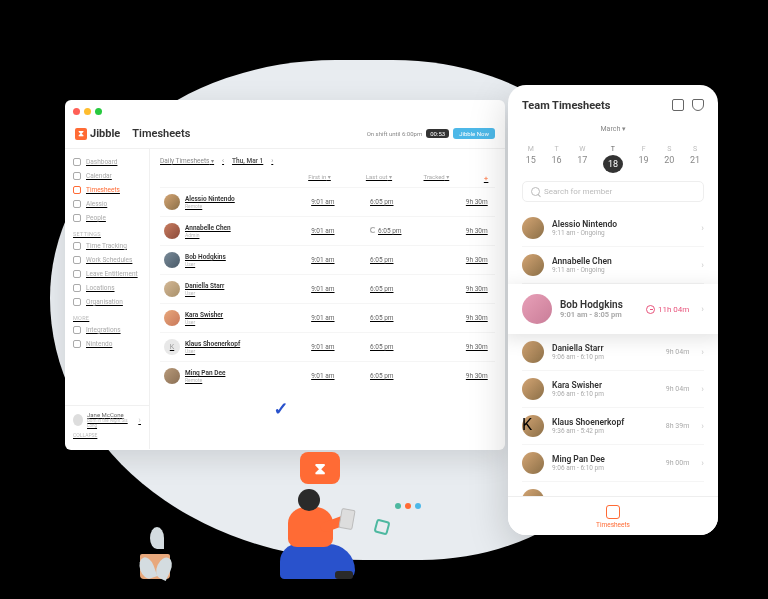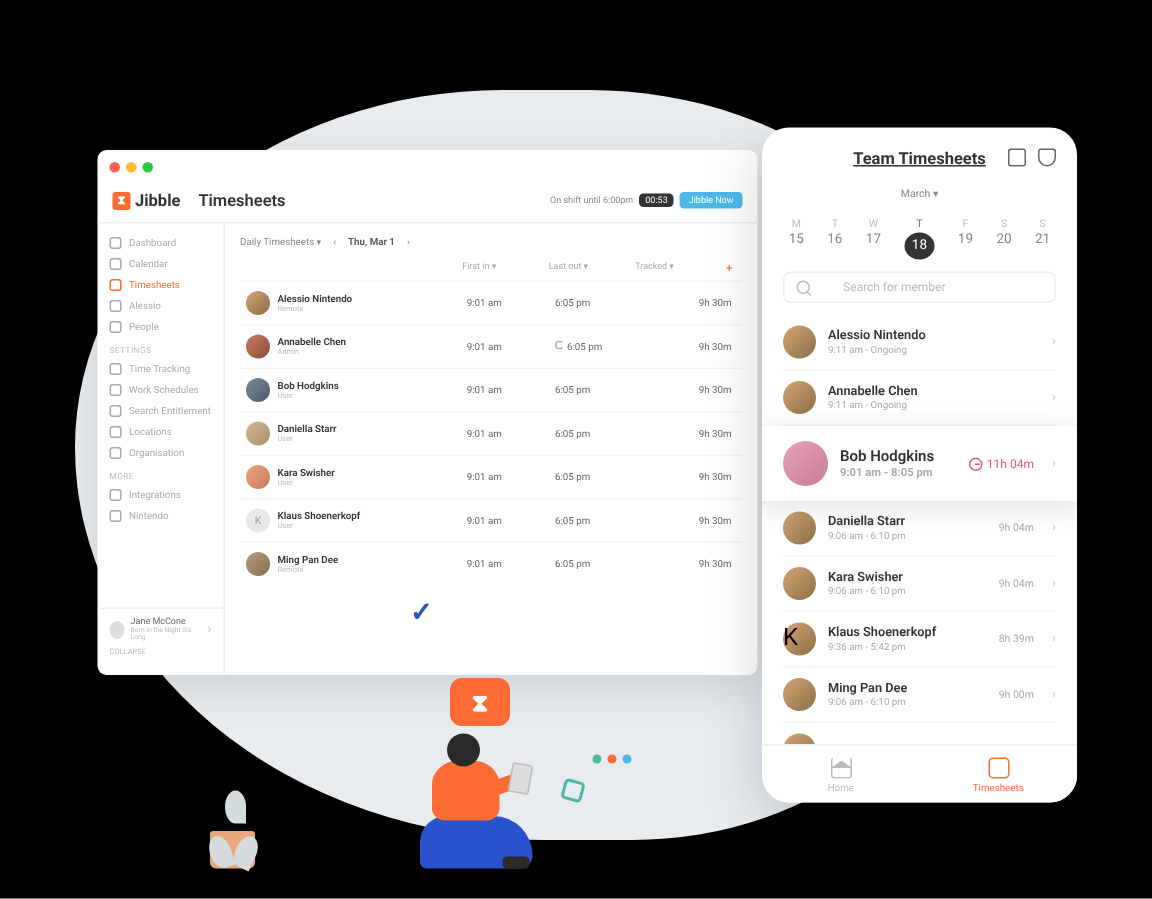--- a/index.html
+++ b/index.html
@@ -11,21 +11,21 @@
 .mac-dots { display:flex; gap:4px; padding:8px; }
 .mac-dots span { width:7px; height:7px; border-radius:50%; background:#ddd; }
 .mac-dots span:nth-child(1){background:#ff5f56}.mac-dots span:nth-child(2){background:#ffbd2e}.mac-dots span:nth-child(3){background:#27c93f}
 .d-header { display:flex; align-items:center; padding:4px 10px 8px; border-bottom:1px solid #f0f0f0; }
 .logo { display:flex; align-items:center; gap:3px; font-weight:700; font-size:11px; color:#333; }
 .logo-mark { width:12px; height:12px; background:#ff6b35; border-radius:2px; display:flex; align-items:center; justify-content:center; color:#fff; font-size:8px; }
 .d-title { font-size:11px; font-weight:600; color:#333; margin-left:12px; }
 .d-status { margin-left:auto; display:flex; align-items:center; gap:4px; font-size:6px; color:#888; }
 .badge-time { background:#333; color:#fff; padding:1px 4px; border-radius:3px; font-size:6px; }
 .badge-btn { background:#4db8e8; color:#fff; padding:2px 6px; border-radius:3px; font-size:6px; }
-.d-body { display:flex; height:calc(100% - 50px); }
+.d-body { display:flex; height:calc(100% - 50px);text-decoration:underline; }
 .sidebar { width:85px; border-right:1px solid #f0f0f0; padding:6px 0; display:flex; flex-direction:column; }
 .nav-item { display:flex; align-items:center; gap:5px; padding:3px 8px; font-size:6.5px; color:#aaa; cursor:pointer; }
 .nav-item.active { color:#ff6b35; }
 .nav-ico { width:8px; height:8px; border:1px solid currentColor; border-radius:2px; flex-shrink:0; }
 .nav-h { font-size:5.5px; color:#bbb; padding:6px 8px 2px; letter-spacing:.3px; }
 .sb-footer { margin-top:auto; border-top:1px solid #f0f0f0; padding:5px 8px; }
 .user-row { display:flex; align-items:center; gap:4px; font-size:6px; color:#666; }
 .user-av { width:12px; height:12px; background:#ddd; border-radius:50%; }
 .collapse { font-size:5px; color:#bbb; margin-top:4px; }
 
@@ -46,31 +46,31 @@
 .av.e{background:linear-gradient(135deg,#e8a87c,#c9785a)}
 .av.f{background:#e8e8e8; display:flex; align-items:center; justify-content:center; font-size:7px; color:#999}
 .av.g{background:linear-gradient(135deg,#b89a7a,#8a6f54)}
 .pname { font-weight:600; color:#333; }
 .prole { font-size:5px; color:#bbb; }
 .crescent { display:inline-block; width:6px; height:6px; border:1px solid #aaa; border-radius:50%; border-right-color:transparent; margin-right:2px; }
 
 
 .mobile { position:absolute; right:50px; top:85px; width:210px; height:450px; background:#fff; border-radius:18px; box-shadow:0 12px 40px rgba(0,0,0,.18); overflow:hidden; }
 .m-head { padding:14px 14px 8px; position:relative; }
-.m-title { text-align:center; font-size:11px; font-weight:700; color:#333;text-decoration:underline; }
+.m-title { font-size:11px; font-weight:700; color:#333; }
 .m-sub { text-align:center; font-size:7px; color:#888; margin-top:13px; }
 .m-ico-r { position:absolute; right:14px; top:14px; display:flex; gap:8px; }
 .m-ico { width:12px; height:12px; border:1.2px solid #666; border-radius:2px; }
 .m-ico.shield { border-radius:0 0 50% 50%; border-top-left-radius:2px; border-top-right-radius:2px; }
 .week { display:flex; justify-content:space-around; padding:4px 10px 8px; }
 .day { text-align:center; font-size:7px; color:#bbb; }
 .day .dn { font-size:9px; margin-top:2px; color:#888; }
 .day.active .dn { background:#333; color:#fff; width:20px; height:18px; border-radius:50%; display:flex; align-items:center; justify-content:center; margin:2px auto 0; }
 .day.active { color:#666; }
-.search { margin:0 14px 8px; display:flex; align-items:center; gap:22px; border:1px solid #eee; border-radius:5px; padding:5px 8px; font-size:8px; color:#bbb; }
+.search { margin:0 14px 8px; display:flex; align-items:center; gap:4px; border:1px solid #eee; border-radius:5px; padding:5px 8px; font-size:8px; color:#bbb; }
 .search-ico { width:9px; height:9px; border:1.2px solid #bbb; border-radius:50%; position:relative; }
 .search-ico:after { content:''; position:absolute; width:4px; height:1.2px; background:#bbb; bottom:-1px; right:-2px; transform:rotate(45deg); }
 .mlist { padding:0 14px; }
 .mrow { display:flex; align-items:center; gap:8px; padding:7px 0; border-bottom:1px solid #f5f5f5; position:relative; }
 .mrow.hl { background:#fff; margin:0 -20px; padding:10px 20px; box-shadow:0 4px 20px rgba(0,0,0,.12); border-radius:6px; border:none; z-index:2; }
 .mav { width:22px; height:22px; border-radius:50%; background:linear-gradient(135deg,#d4a574,#8b6f47); flex-shrink:0; }
 .mrow.hl .mav { width:30px; height:30px; background:linear-gradient(135deg,#e8a0b8,#c97d98); }
 .minfo { flex:1; }
 .mname { font-size:8.5px; font-weight:600; color:#333; }
 .mtime { font-size:6.5px; color:#aaa; }
@@ -161,21 +161,21 @@
       <div class="nav-item">
           <span class="nav-ico"></span>
           <span>Time Tracking</span>
         </div>
       <div class="nav-item">
           <span class="nav-ico"></span>
           <span>Work Schedules</span>
         </div>
       <div class="nav-item">
           <span class="nav-ico"></span>
-          <span>Search Entitlement</span>
+          <span>Leave Entitlement</span>
         </div>
       <div class="nav-item">
           <span class="nav-ico"></span>
           <span>Locations</span>
         </div>
       <div class="nav-item">
           <span class="nav-ico"></span>
           <span>Organisation</span>
         </div>
       <div class="nav-h">MORE</div>
@@ -410,21 +410,20 @@
     <span class="mdur">9h 00m</span>
         <span class="mchev">›</span>
   </div>
       <div class="mrow ">
     <span class="mav b"></span>
     <span class="mdur">9h 04m</span>
         <span class="mchev">›</span>
   </div>
     </div>
   <div class="tabbar">
-    <div class="tab"><div class="tab-ico home"></div><span>Home</span></div>
     <div class="tab active"><div class="tab-ico sheet"></div><span>Timesheets</span></div>
   </div>
 </div>
 
 <div class="illus">
   <div class="plant">
     <div class="leaves">
         <div class="leaf l1"></div>
         <div class="leaf l2"></div>
         <div class="leaf l3"></div>

